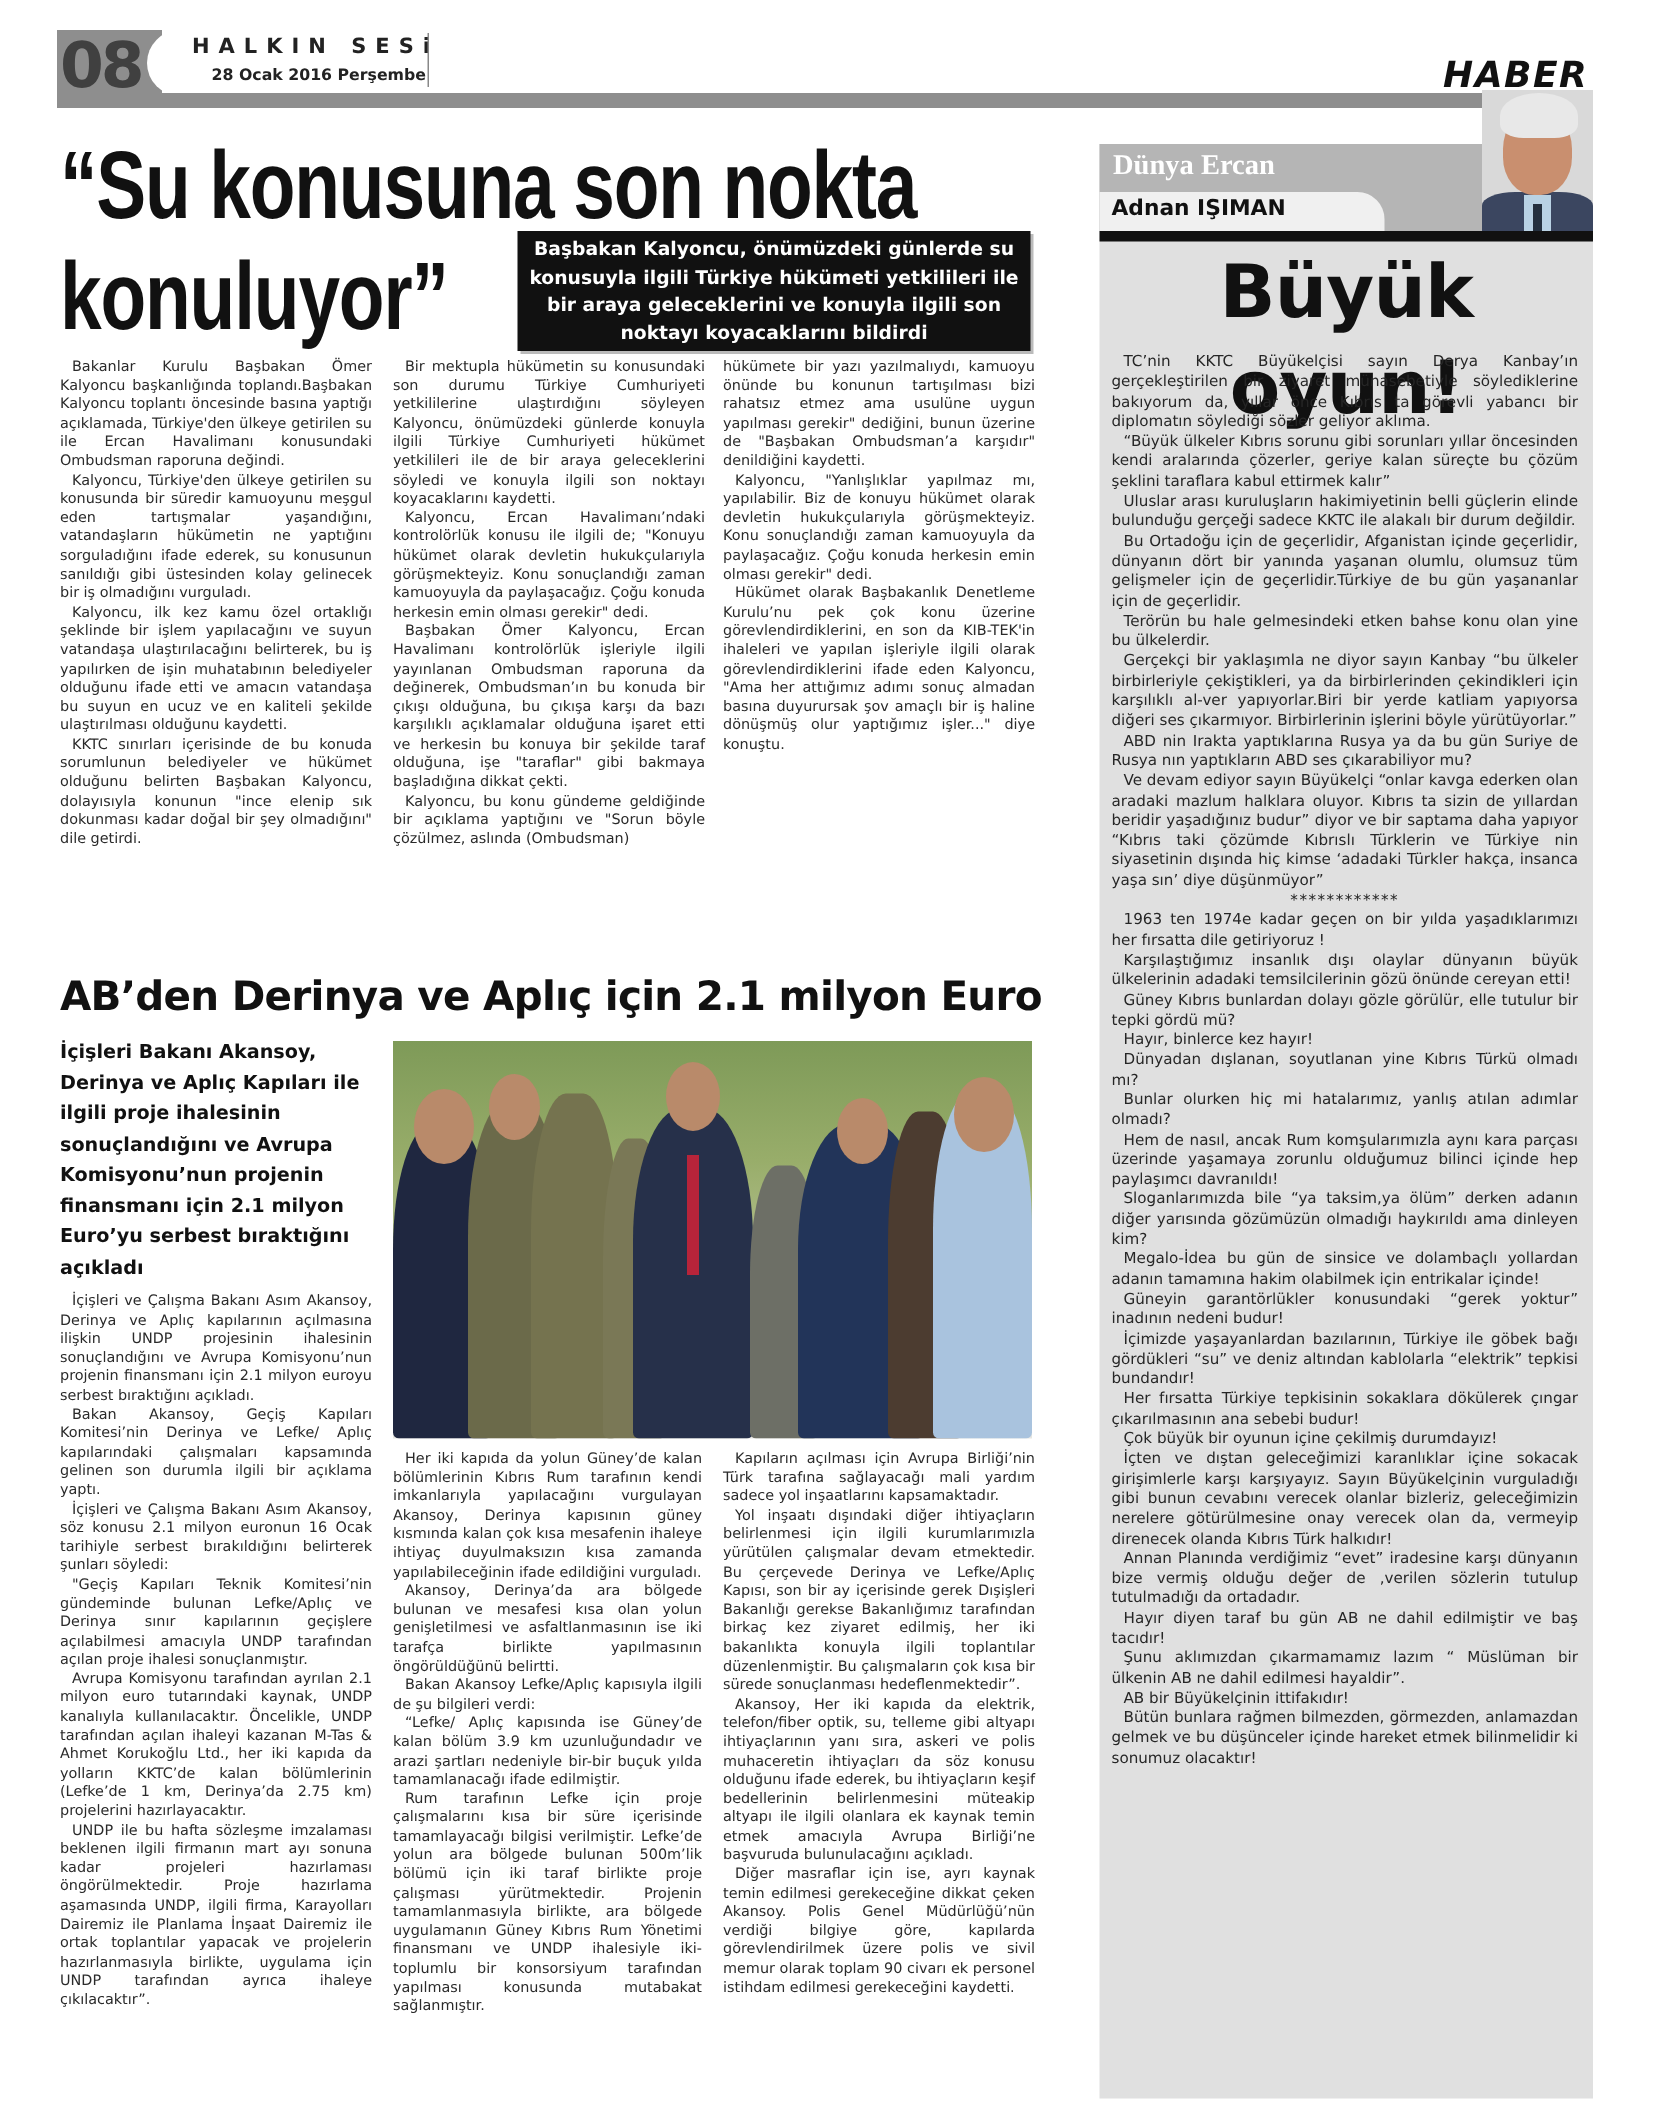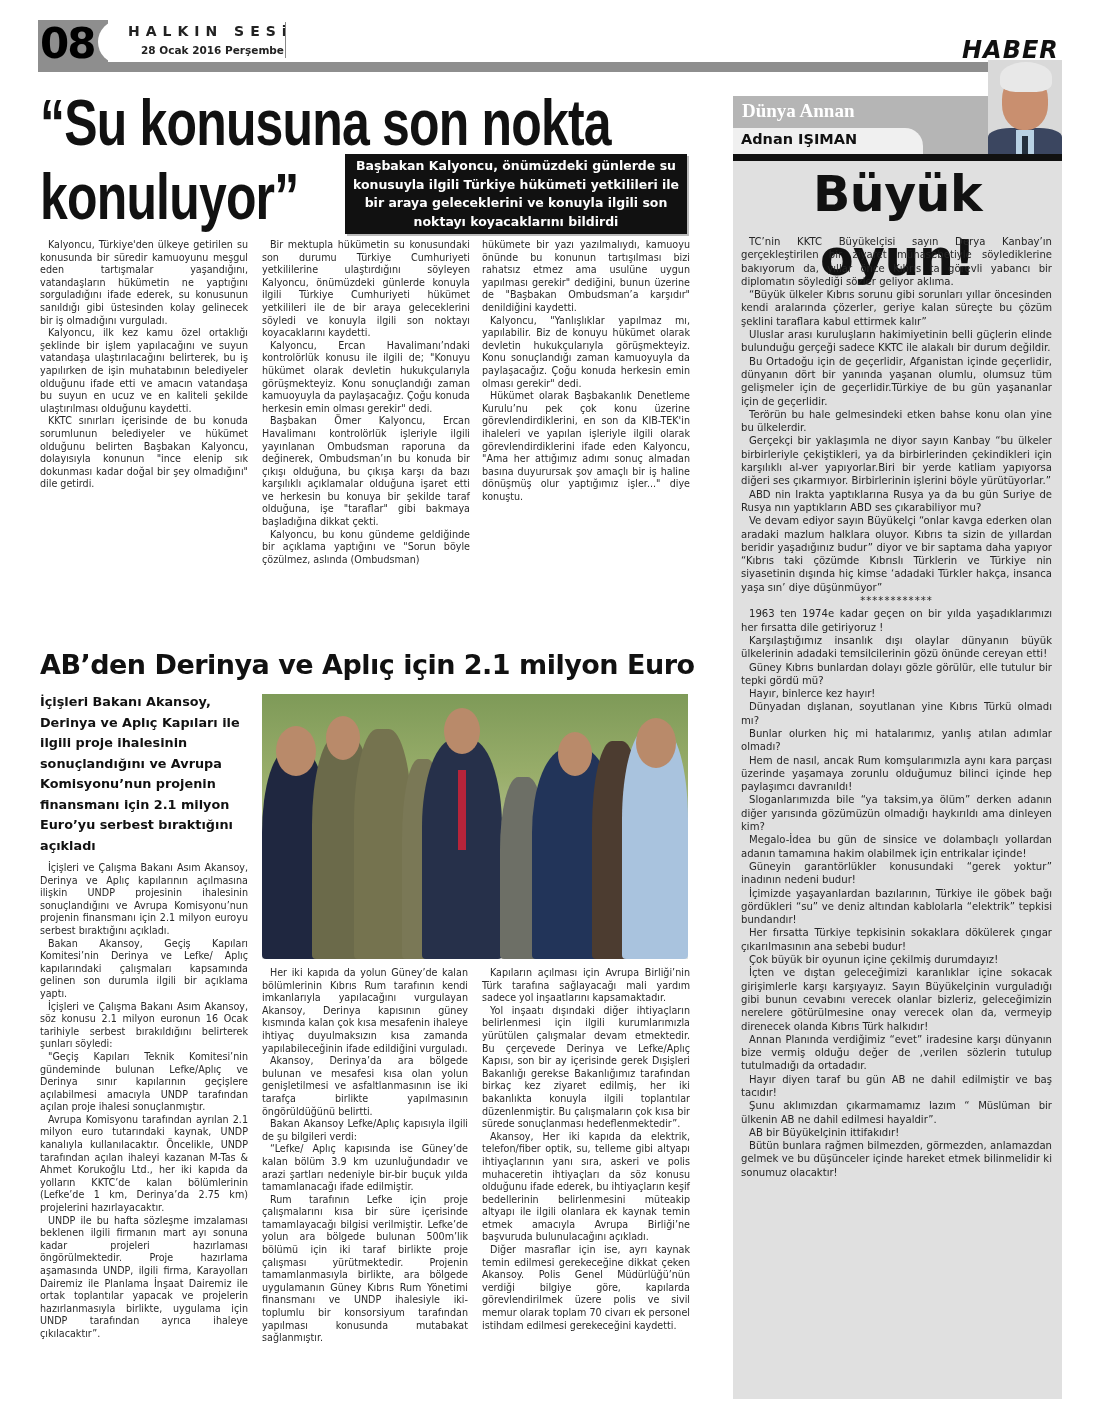--- a/index.html
+++ b/index.html
@@ -3,21 +3,21 @@
 <meta charset="utf-8">
 <style>
   * { box-sizing: border-box; margin: 0; padding: 0; }
   html, body { width: 1102px; height: 1417px; background: #ffffff; overflow: hidden; }
   body { position: relative; font-family: "Liberation Sans", sans-serif; color: #1a1a1a; }
 
   
   .mast-bar { position: absolute; left: 38px; top: 62px; width: 1024px; height: 10px; background: #8e8e8e; }
   .page-tab { position: absolute; left: 38px; top: 20px; width: 70px; height: 52px; background: #8e8e8e; }
   .page-num { position: absolute; left: 40px; top: 21px; font-family: "DejaVu Sans", sans-serif; font-weight: bold;
-              font-size: 42px; line-height: 46px; color: #000000; letter-spacing: -2px; }
+              font-size: 42px; line-height: 46px; color: #404040; letter-spacing: -2px; }
   .page-notch { position: absolute; left: 98px; top: 20px; width: 40px; height: 44px; background: #ffffff;
                 border-top-left-radius: 22px; border-bottom-left-radius: 22px; }
   .paper-name { position: absolute; left: 128px; top: 23px; font-family: "DejaVu Sans", sans-serif; font-weight: bold;
                 font-size: 14px; letter-spacing: 6px; color: #222; }
   .paper-date { position: absolute; left: 141px; top: 44px; font-family: "DejaVu Sans", sans-serif; font-weight: bold;
                 font-size: 10.5px; color: #222; }
   .mast-sep { position: absolute; left: 285px; top: 22px; width: 1px; height: 36px; background: #888; }
   .section-label { position: absolute; left: 962px; top: 36px; font-family: "DejaVu Sans", sans-serif; font-weight: bold;
                    font-style: italic; font-size: 24px; color: #111; letter-spacing: 1px; }
 
@@ -84,20 +84,21 @@
 <div class="mast-sep"></div>
 <div class="section-label">HABER</div>
 
 <h1 class="headline">
   <span class="l1">“Su konusuna son nokta</span>
   <span class="l2">konuluyor”</span>
 </h1>
 <div class="deck">Başbakan Kalyoncu, önümüzdeki günlerde su konusuyla ilgili Türkiye hükümeti yetkilileri ile bir araya geleceklerini ve konuyla ilgili son noktayı koyacaklarını bildirdi</div>
 
 <div class="col c1">
+  <p>Bakanlar Kurulu Başbakan Ömer Kalyoncu başkanlığında toplandı.Başbakan Kalyoncu toplantı öncesinde basına yaptığı açıklamada, Türkiye'den ülkeye getirilen su ile Ercan Havalimanı konusundaki Ombudsman raporuna değindi.</p>
   <p>Kalyoncu, Türkiye'den ülkeye getirilen su konusunda bir süredir kamuoyunu meşgul eden tartışmalar yaşandığını, vatandaşların hükümetin ne yaptığını sorguladığını ifade ederek, su konusunun sanıldığı gibi üstesinden kolay gelinecek bir iş olmadığını vurguladı.</p>
   <p>Kalyoncu, ilk kez kamu özel ortaklığı şeklinde bir işlem yapılacağını ve suyun vatandaşa ulaştırılacağını belirterek, bu iş yapılırken de işin muhatabının belediyeler olduğunu ifade etti ve amacın vatandaşa bu suyun en ucuz ve en kaliteli şekilde ulaştırılması olduğunu kaydetti.</p>
   <p>KKTC sınırları içerisinde de bu konuda sorumlunun belediyeler ve hükümet olduğunu belirten Başbakan Kalyoncu, dolayısıyla konunun "ince elenip sık dokunması kadar doğal bir şey olmadığını" dile getirdi.</p>
 </div>
 <div class="col c2">
   <p>Bir mektupla hükümetin su konusundaki son durumu Türkiye Cumhuriyeti yetkililerine ulaştırdığını söyleyen Kalyoncu, önümüzdeki günlerde konuyla ilgili Türkiye Cumhuriyeti hükümet yetkilileri ile de bir araya geleceklerini söyledi ve konuyla ilgili son noktayı koyacaklarını kaydetti.</p>
   <p>Kalyoncu, Ercan Havalimanı’ndaki kontrolörlük konusu ile ilgili de; "Konuyu hükümet olarak devletin hukukçularıyla görüşmekteyiz. Konu sonuçlandığı zaman kamuoyuyla da paylaşacağız. Çoğu konuda herkesin emin olması gerekir" dedi.</p>
   <p>Başbakan Ömer Kalyoncu, Ercan Havalimanı kontrolörlük işleriyle ilgili yayınlanan Ombudsman raporuna da değinerek, Ombudsman’ın bu konuda bir çıkışı olduğuna, bu çıkışa karşı da bazı karşılıklı açıklamalar olduğuna işaret etti ve herkesin bu konuya bir şekilde taraf olduğuna, işe "taraflar" gibi bakmaya başladığına dikkat çekti.</p>
   <p>Kalyoncu, bu konu gündeme geldiğinde bir açıklama yaptığını ve "Sorun böyle çözülmez, aslında (Ombudsman)</p>
 </div>
@@ -140,26 +141,26 @@
   <p>Her iki kapıda da yolun Güney’de kalan bölümlerinin Kıbrıs Rum tarafının kendi imkanlarıyla yapılacağını vurgulayan Akansoy, Derinya kapısının güney kısmında kalan çok kısa mesafenin ihaleye ihtiyaç duyulmaksızın kısa zamanda yapılabileceğinin ifade edildiğini vurguladı.</p>
   <p>Akansoy, Derinya’da ara bölgede bulunan ve mesafesi kısa olan yolun genişletilmesi ve asfaltlanmasının ise iki tarafça birlikte yapılmasının öngörüldüğünü belirtti.</p>
   <p>Bakan Akansoy Lefke/Aplıç kapısıyla ilgili de şu bilgileri verdi:</p>
   <p>“Lefke/ Aplıç kapısında ise Güney’de kalan bölüm 3.9 km uzunluğundadır ve arazi şartları nedeniyle bir-bir buçuk yılda tamamlanacağı ifade edilmiştir.</p>
   <p>Rum tarafının Lefke için proje çalışmalarını kısa bir süre içerisinde tamamlayacağı bilgisi verilmiştir. Lefke’de yolun ara bölgede bulunan 500m’lik bölümü için iki taraf birlikte proje çalışması yürütmektedir. Projenin tamamlanmasıyla birlikte, ara bölgede uygulamanın Güney Kıbrıs Rum Yönetimi finansmanı ve UNDP ihalesiyle iki-toplumlu bir konsorsiyum tarafından yapılması konusunda mutabakat sağlanmıştır.</p>
 </div>
 <div class="col c6">
   <p>Kapıların açılması için Avrupa Birliği’nin Türk tarafına sağlayacağı mali yardım sadece yol inşaatlarını kapsamaktadır.</p>
   <p>Yol inşaatı dışındaki diğer ihtiyaçların belirlenmesi için ilgili kurumlarımızla yürütülen çalışmalar devam etmektedir. Bu çerçevede Derinya ve Lefke/Aplıç Kapısı, son bir ay içerisinde gerek Dışişleri Bakanlığı gerekse Bakanlığımız tarafından birkaç kez ziyaret edilmiş, her iki bakanlıkta konuyla ilgili toplantılar düzenlenmiştir. Bu çalışmaların çok kısa bir sürede sonuçlanması hedeflenmektedir”.</p>
   <p>Akansoy, Her iki kapıda da elektrik, telefon/fiber optik, su, telleme gibi altyapı ihtiyaçlarının yanı sıra, askeri ve polis muhaceretin ihtiyaçları da söz konusu olduğunu ifade ederek, bu ihtiyaçların keşif bedellerinin belirlenmesini müteakip altyapı ile ilgili olanlara ek kaynak temin etmek amacıyla Avrupa Birliği’ne başvuruda bulunulacağını açıkladı.</p>
-  <p>Diğer masraflar için ise, ayrı kaynak temin edilmesi gerekeceğine dikkat çeken Akansoy. Polis Genel Müdürlüğü’nün verdiği bilgiye göre, kapılarda görevlendirilmek üzere polis ve sivil memur olarak toplam 70 civarı ek personel istihdam edilmesi gerekeceğini kaydetti.</p>
+  <p>Diğer masraflar için ise, ayrı kaynak temin edilmesi gerekeceğine dikkat çeken Akansoy. Polis Genel Müdürlüğü’nün verdiği bilgiye göre, kapılarda görevlendirilmek üzere polis ve sivil memur olarak toplam 90 civarı ek personel istihdam edilmesi gerekeceğini kaydetti.</p>
 </div>
 
 <div class="colbox"></div>
 <div class="colbox-head"></div>
-<div class="col-series">Dünya Annan</div>
+<div class="col-series">Dünya Ercan</div>
 <div class="author-tab"></div>
 <div class="author">Adnan IŞIMAN</div>
 <div class="portrait">
   <div class="suit"></div>
   <div class="shirt"></div>
   <div class="tie"></div>
   <div class="face"></div>
   <div class="hair"></div>
 </div>
 <div class="colbox-rule"></div>

